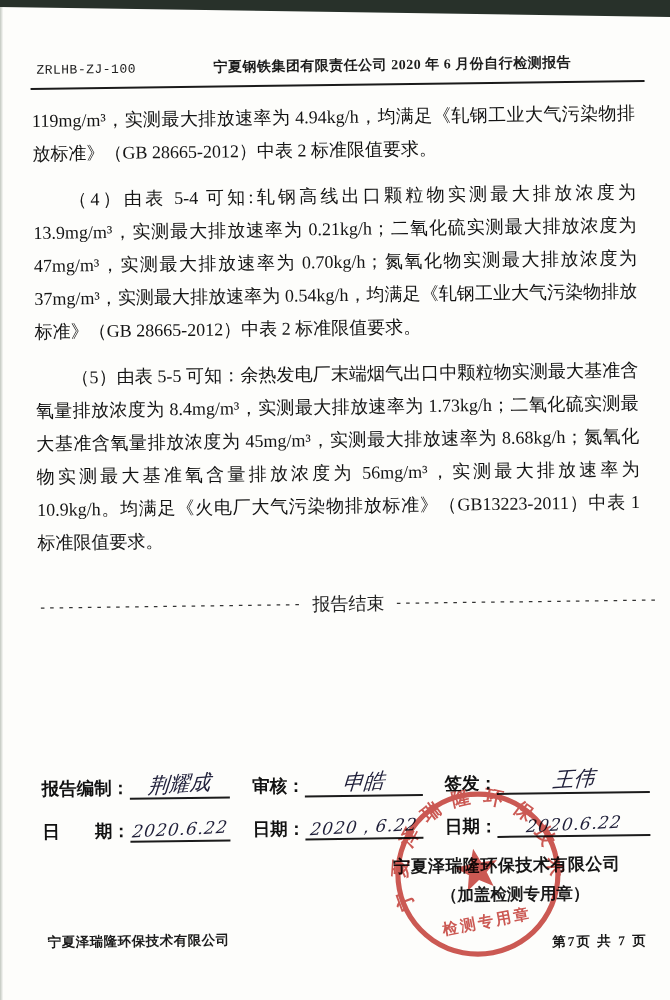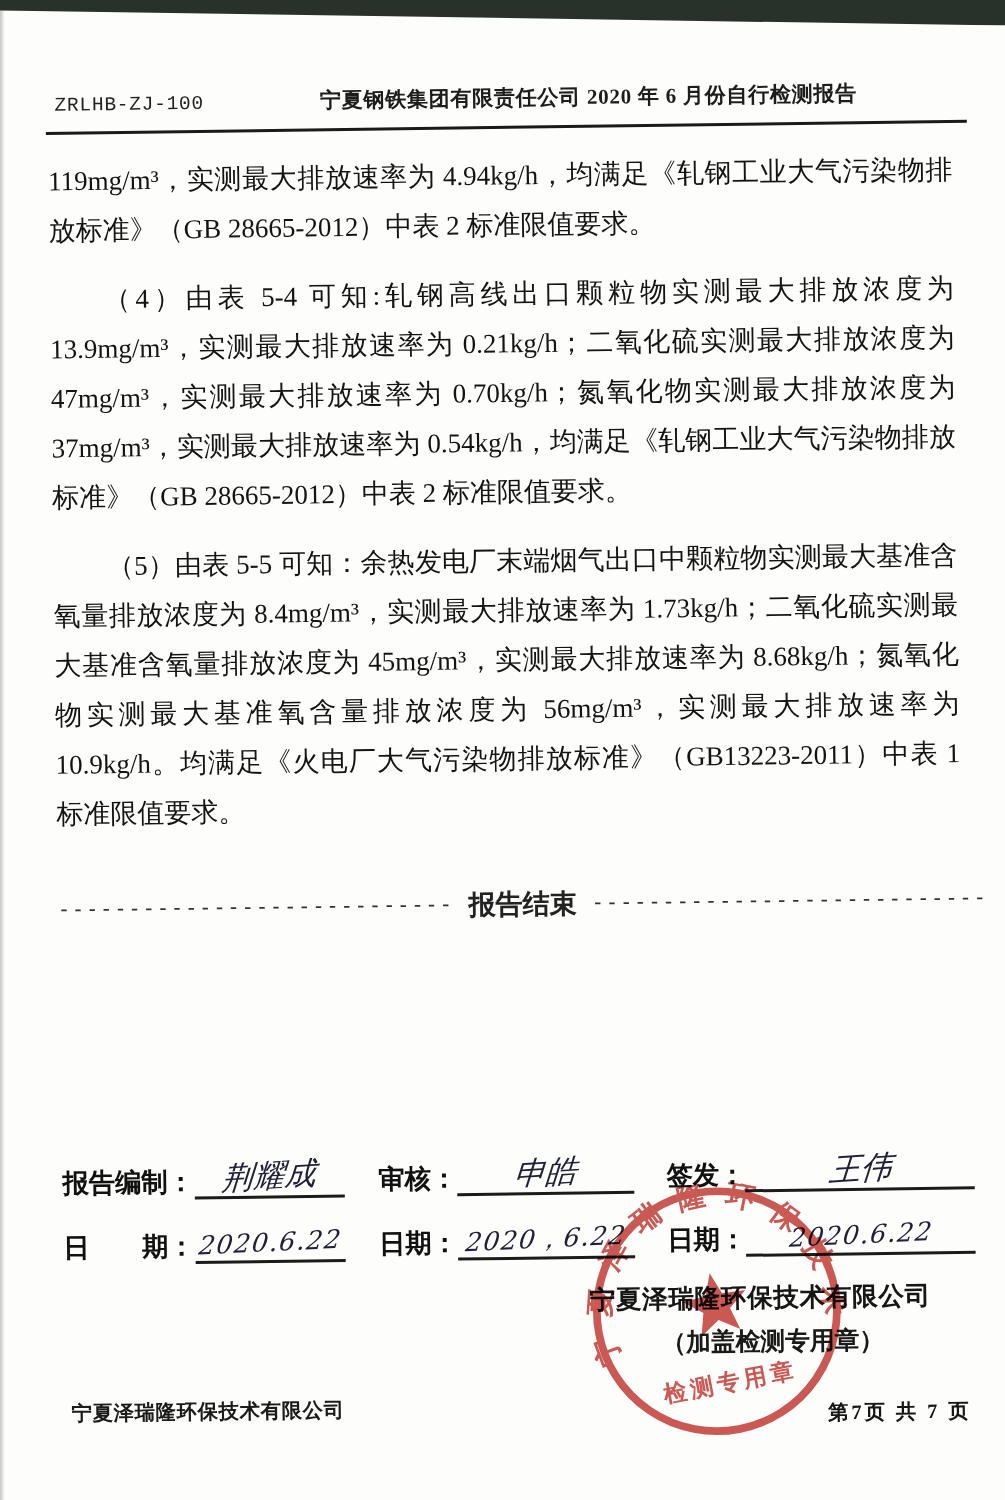--- a/index.html
+++ b/index.html
@@ -48,21 +48,21 @@
   }
   .doc-body p{margin:0 0 13px 0;}
   .doc-body p.indent{text-indent:2em;}
   .end-divider{
     margin-top:31px;text-align:center;white-space:nowrap;color:#222;
   }
   .end-divider .dashes{
     font-family:"DejaVu Sans Mono",monospace;
     font-size:14px;letter-spacing:1px;color:#333;vertical-align:2px;
   }
-  .end-divider .end-label{font-size:18px;font-weight:700;margin:0 10px;}
+  .end-divider .end-label{font-size:18px;font-weight:400;margin:0 10px;}
   
   .sig-section{
     position:absolute;top:769px;left:38px;right:24px;
     display:flex;gap:22px;font-size:17.5px;
   }
   .sig-col{display:flex;flex-direction:column;gap:15px;}
   .sig-col.c1{flex:0 0 31%;}
   .sig-col.c2{flex:0 0 28%;}
   .sig-col.c3{flex:1;}
   .sig-row{display:flex;align-items:flex-end;height:28px;}

